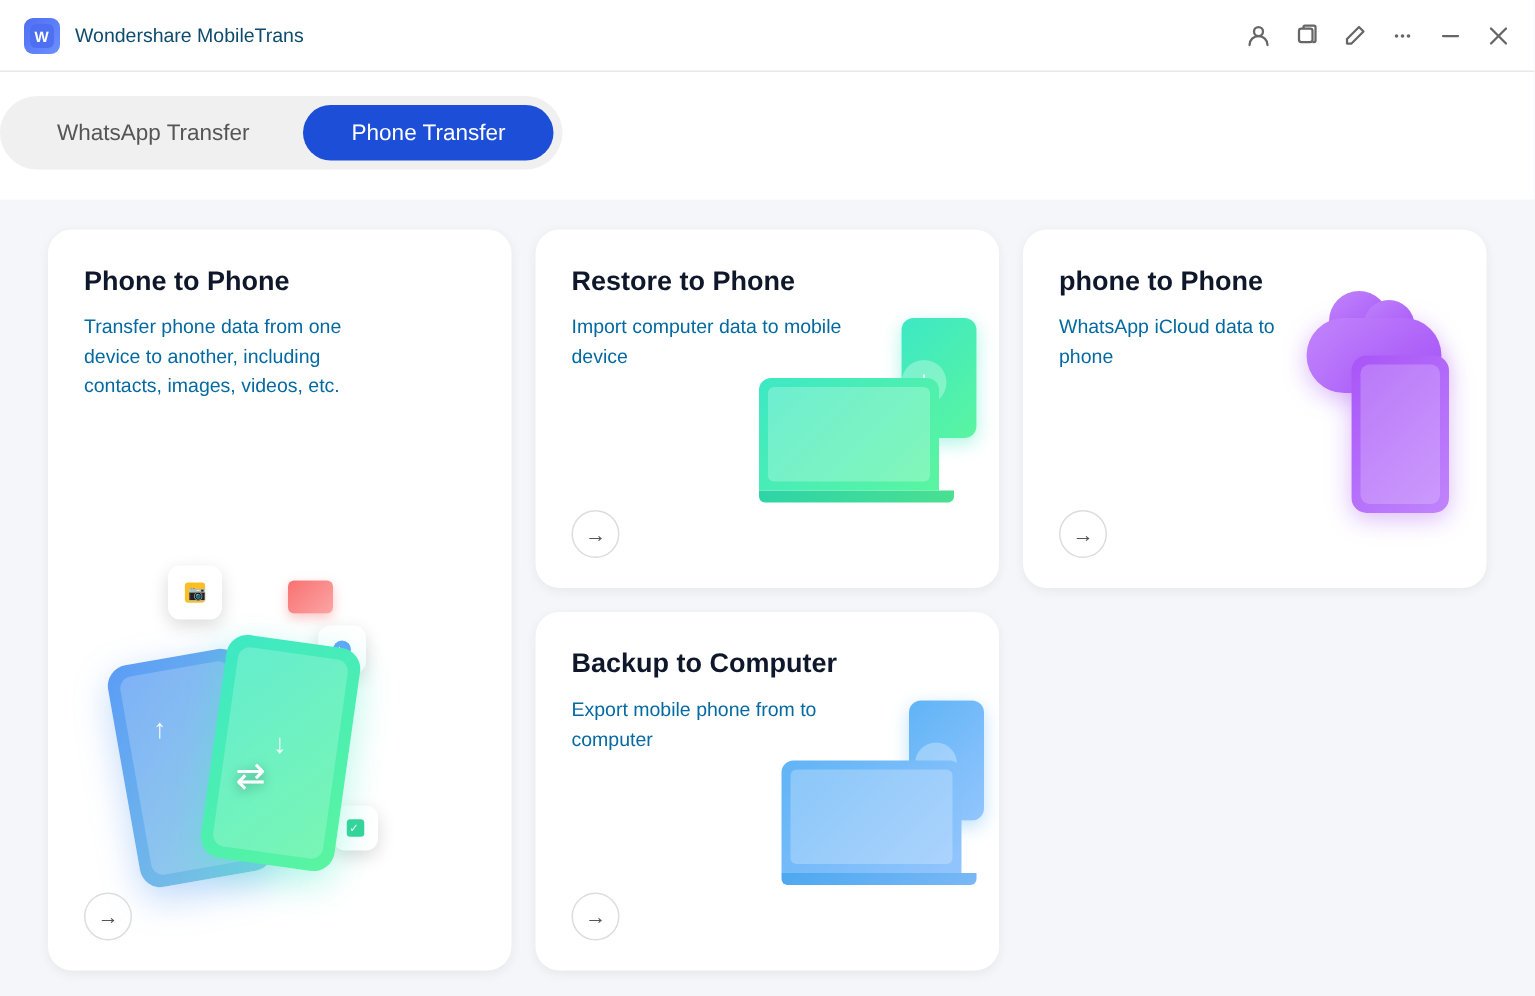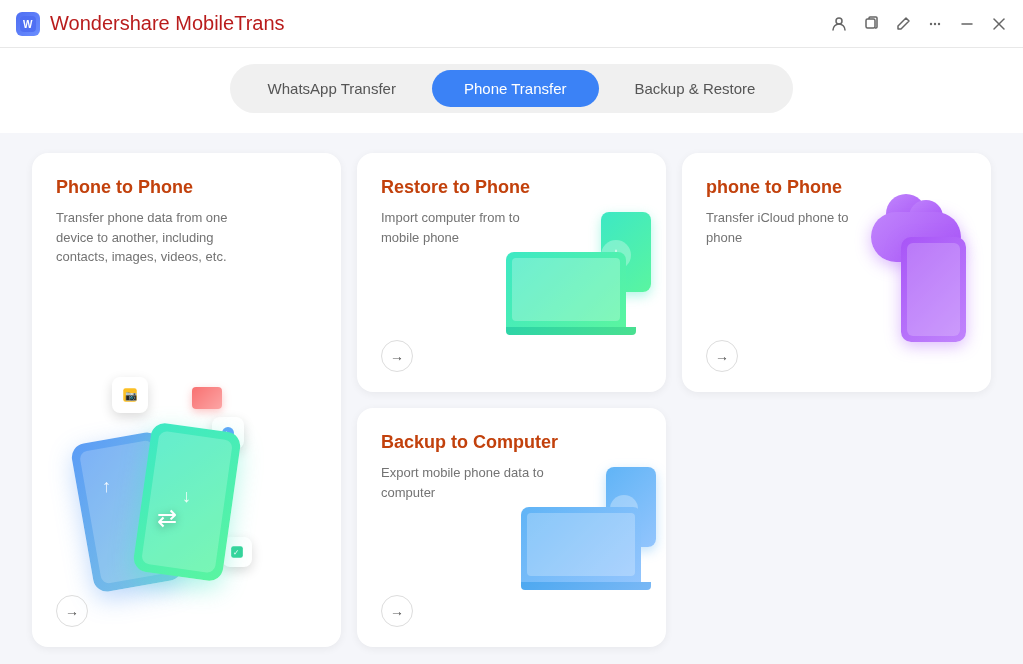--- a/index.html
+++ b/index.html
@@ -33,22 +33,22 @@
       border-radius: 6px;
       background: linear-gradient(135deg, #4e6ef2, #6c8fff);
       display: flex;
       align-items: center;
       justify-content: center;
       color: white;
       font-size: 12px;
       font-weight: bold;
     }
     .app-title {
-      font-size: 20px;
-      color: #b91c1c;
+      font-size: 13px;
+      color: #0c4a6e;
       font-weight: 500;
     }
     .title-bar-right {
       display: flex;
       align-items: center;
       gap: 16px;
     }
     .title-btn {
       width: 16px;
       height: 16px;
@@ -58,21 +58,20 @@
       display: flex;
       align-items: center;
       justify-content: center;
     }
 
     
     .nav-bar {
       background: #ffffff;
       padding: 16px 0 20px;
       display: flex;
-      justify-content: center;
       gap: 0;
     }
     .nav-tabs {
       display: flex;
       align-items: center;
       background: #f0f0f0;
       border-radius: 50px;
       padding: 6px;
       gap: 4px;
     }
@@ -80,21 +79,21 @@
       padding: 10px 32px;
       border-radius: 50px;
       font-size: 15px;
       font-weight: 500;
       cursor: pointer;
       color: #555;
       white-space: nowrap;
       transition: all 0.2s;
     }
     .nav-tab.active {
-      background: #3b82f6;
+      background: #1d4ed8;
       color: white;
     }
 
     
     .main-content {
       padding: 20px 32px 20px;
       display: grid;
       grid-template-columns: 1fr 1fr 1fr;
       grid-template-rows: auto auto;
       gap: 16px;
@@ -111,26 +110,26 @@
       cursor: pointer;
       box-shadow: 0 2px 8px rgba(0,0,0,0.06);
       transition: box-shadow 0.2s;
     }
     .card-large {
       grid-row: 1 / 3;
     }
     .card-title {
       font-size: 18px;
       font-weight: 700;
-      color: #c2410c;
+      color: #0f172a;
       margin-bottom: 10px;
     }
     .card-desc {
       font-size: 13px;
-      color: #737373;
+      color: #0369a1;
       line-height: 1.5;
       max-width: 180px;
     }
     .card-arrow {
       position: absolute;
       bottom: 20px;
       left: 24px;
       width: 32px;
       height: 32px;
       border-radius: 50%;
@@ -427,21 +426,20 @@
           <line x1="13" y1="3" x2="3" y2="13" stroke="#666" stroke-width="1.5" stroke-linecap="round"></line>
         </svg>
     </div>
   </div>
 </div>
 
 <div class="nav-bar">
   <div class="nav-tabs">
     <div class="nav-tab">WhatsApp Transfer</div>
     <div class="nav-tab active">Phone Transfer</div>
-    <div class="nav-tab">Backup &amp; Restore</div>
   </div>
 </div>
 
 <div class="main-content">
 
   <div class="card card-large">
     <div class="card-title">Phone to Phone</div>
     <div class="card-desc">Transfer phone data from one device to another, including contacts, images, videos, etc.</div>
 
     <div class="illus-phone-to-phone">
@@ -473,55 +471,55 @@
 
       <div style="position:absolute; bottom:90px; left:50px; font-size:18px; color:rgba(255,255,255,0.9);">↑</div>
       <div style="position:absolute; bottom:80px; left:130px; font-size:18px; color:rgba(255,255,255,0.9);">↓</div>
     </div>
 
     <div class="card-arrow">→</div>
   </div>
 
   <div class="card">
     <div class="card-title">Restore to Phone</div>
-    <div class="card-desc">Import computer from to mobile phone</div>
+    <div class="card-desc">Import computer data to mobile device</div>
 
     <div class="illus-import">
       <div class="phone-small">
         <div class="down-arrow-icon">↓</div>
       </div>
       <div class="laptop-shape">
         <div class="laptop-screen"></div>
         <div class="laptop-base"></div>
       </div>
     </div>
 
     <div class="card-arrow">→</div>
   </div>
 
   <div class="card">
     <div class="card-title">phone to Phone</div>
-    <div class="card-desc">Transfer iCloud phone to phone</div>
+    <div class="card-desc">WhatsApp iCloud data to phone</div>
 
     <div class="illus-icloud">
       <div style="position:absolute; top:0; right:20px;">
         <div class="cloud-bump1"></div>
         <div class="cloud-bump2"></div>
         <div class="cloud-body"></div>
       </div>
       <div style="position:absolute; top:50px; right:32px; font-size:18px; color:#c084fc;">↓</div>
       <div class="phone-icloud"></div>
     </div>
 
     <div class="card-arrow">→</div>
   </div>
 
   <div class="card">
     <div class="card-title">Backup to Computer</div>
-    <div class="card-desc">Export mobile phone data to computer</div>
+    <div class="card-desc">Export mobile phone from to computer</div>
 
     <div class="illus-export">
       <div class="phone-export">
         <div class="export-arrow-icon">→</div>
       </div>
       <div class="laptop-export">
         <div class="laptop-export-screen"></div>
         <div class="laptop-export-base"></div>
       </div>
     </div>

